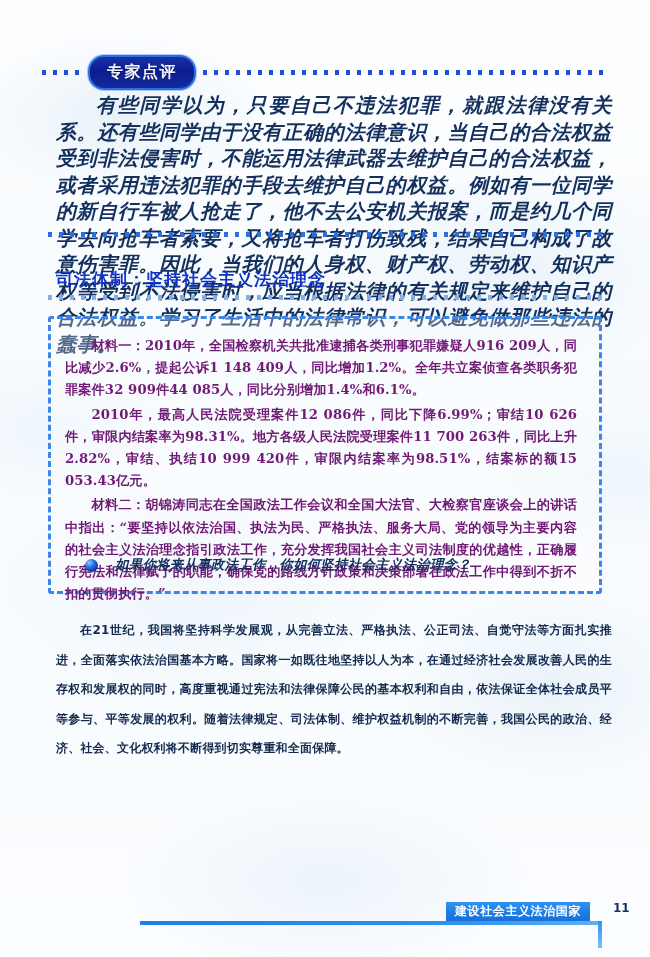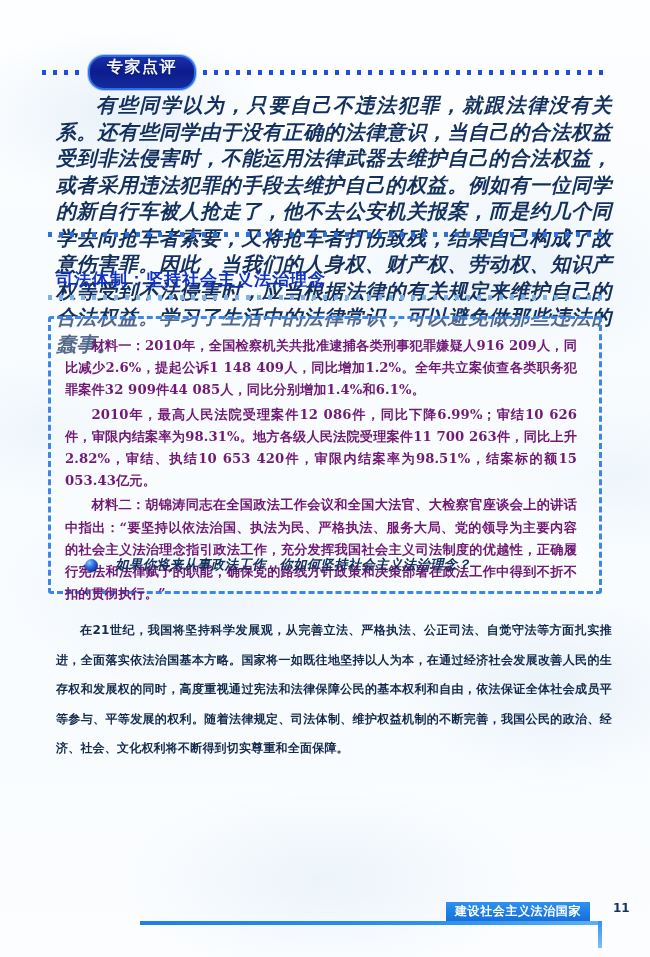--- a/index.html
+++ b/index.html
@@ -61,20 +61,21 @@
   }
   .badge-pill {
     flex: 0 0 auto;
     height: 31px;
     padding: 0 17px;
     border-radius: 16px;
     background: linear-gradient(180deg, #1b2fa8 0%, #0b1d8f 45%, #142a9c 100%);
     border: 2px solid #2b6fe8;
     box-shadow: 0 0 0 1px rgba(40,110,230,0.35);
     display: flex;
+    align-items: center;
     justify-content: center;
   }
   .badge-text {
     color: #eef3ff;
     font-size: 16px;
     font-weight: bold;
     letter-spacing: 1.5px;
     font-family: "DejaVu Sans", "Liberation Sans", sans-serif;
     white-space: nowrap;
     text-shadow: 0 1px 0 rgba(0,0,0,0.5);
@@ -282,21 +283,21 @@
 
   <div class="dot-rule" style="left:48px; top:232px; width:556px;"></div>
 
   <div class="section-heading">司法体制：坚持社会主义法治理念</div>
 
   <div class="dot-rule light" style="left:48px; top:295px; width:556px;"></div>
 
   <div class="material-box">
     <div class="material-inner">
       <p>材料一：2010年，全国检察机关共批准逮捕各类刑事犯罪嫌疑人916 209人，同比减少2.6%，提起公诉1 148 409人，同比增加1.2%。全年共立案侦查各类职务犯罪案件32 909件44 085人，同比分别增加1.4%和6.1%。</p>
-      <p>2010年，最高人民法院受理案件12 086件，同比下降6.99%；审结10 626件，审限内结案率为98.31%。地方各级人民法院受理案件11 700 263件，同比上升2.82%，审结、执结10 653 420件，审限内结案率为98.51%，结案标的额15 053.43亿元。</p>
+      <p>2010年，最高人民法院受理案件12 086件，同比下降6.99%；审结10 626件，审限内结案率为98.31%。地方各级人民法院受理案件11 700 263件，同比上升2.82%，审结、执结10 999 420件，审限内结案率为98.51%，结案标的额15 053.43亿元。</p>
       <p>材料二：胡锦涛同志在全国政法工作会议和全国大法官、大检察官座谈会上的讲话中指出：“要坚持以依法治国、执法为民、严格执法、服务大局、党的领导为主要内容的社会主义法治理念指引政法工作，充分发挥我国社会主义司法制度的优越性，正确履行宪法和法律赋予的职能，确保党的路线方针政策和决策部署在政法工作中得到不折不扣的贯彻执行。”</p>
     </div>
 
     <div class="question-row">
       <span class="bullet-orb"></span>
       <span class="question-text">如果你将来从事政法工作，你如何坚持社会主义法治理念？</span>
     </div>
   </div>
 
   <div class="closing-block">

